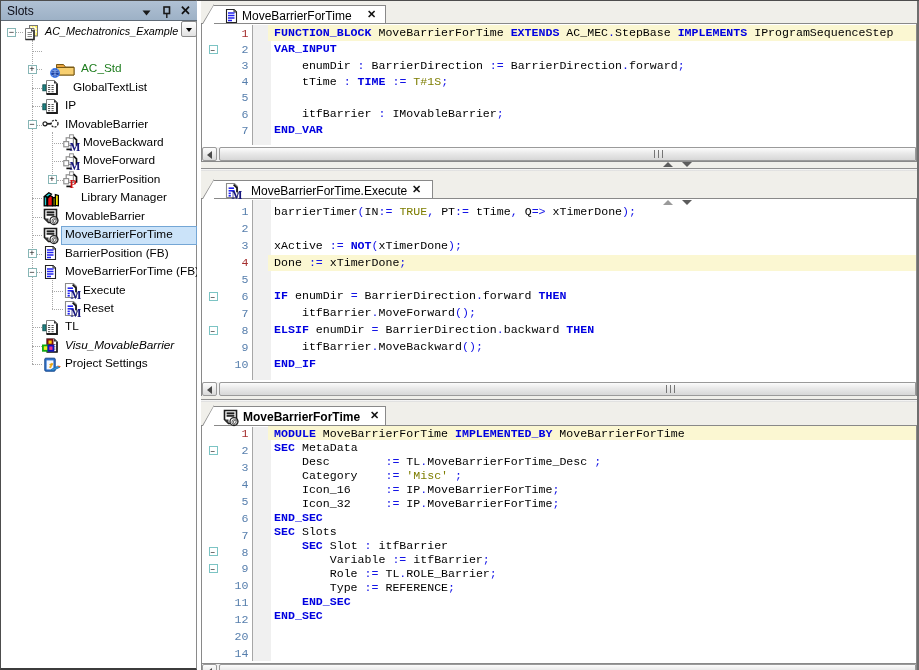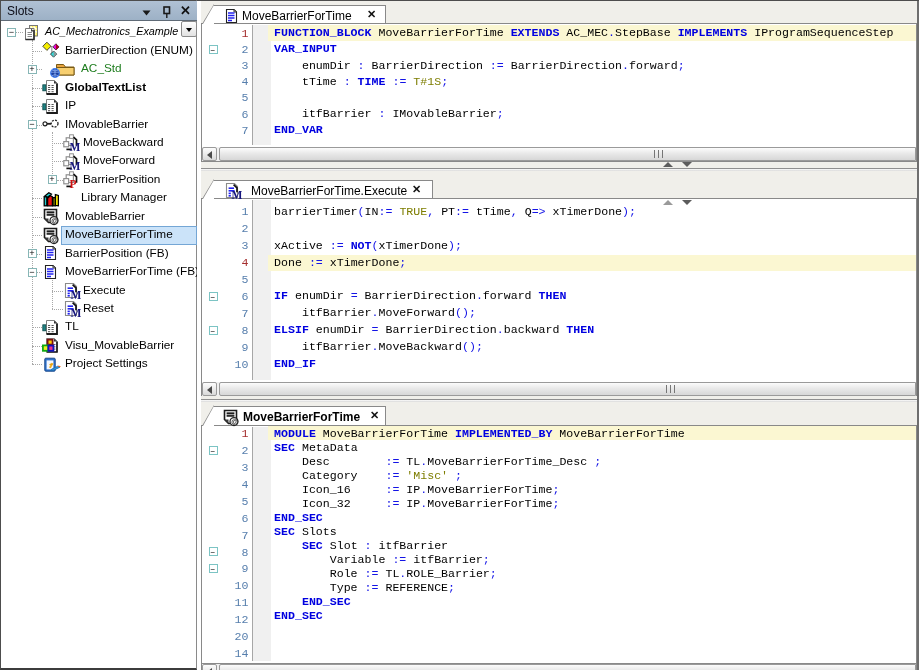--- a/index.html
+++ b/index.html
@@ -86,33 +86,20 @@
               <g stroke="#8a8a8a" stroke-width="1">
                 <line x1="4.5" y1="8.5" x2="9" y2="8.5"></line>
                 <line x1="4.5" y1="10.5" x2="9" y2="10.5"></line>
                 <line x1="4.5" y1="12.5" x2="9" y2="12.5"></line>
               </g>
             </svg>
           </span>
           <span class="tlab" style="left:44px;font-style:italic;font-size:10.8px;padding-top:1px;display:inline-block;">AC_Mechatronics_Example</span>
         </div>
         <div class="dotH" style="left:31.0px;top:49.6px;width:10.0px"></div>
-        <div class="trow" style="top:40.1px">
-          <span class="tico" style="left:41px">
-            <svg width="18" height="18" viewBox="0 0 18 18" style="">
-              <path d="M9 4.5 h1.5 M9.8 4.5 v7.5 M9.8 12 h-1.2" stroke="#999" stroke-width="1.2" fill="none"></path>
-              <polygon points="4.9,0.2 9,4.3 4.9,8.4 0.8,4.3" fill="#f5ee00" stroke="#333" stroke-width="0.9"></polygon>
-              <polygon points="13.9,1.8 17,4.9 13.9,8 10.8,4.9" fill="#ee00ee" stroke="#333" stroke-width="0.9"></polygon>
-              <path d="M13.9 1.8 L17 4.9 L13.9 8 z" fill="#aa0022"></path>
-              <polygon points="11.6,9 14.7,12.1 11.6,15.2 8.5,12.1" fill="#33dddd" stroke="#333" stroke-width="0.9"></polygon>
-              <path d="M11.6 9 L14.7 12.1 L11.6 15.2 z" fill="#8a9a9a"></path>
-            </svg>
-          </span>
-          <span class="tlab" style="left:64px;">BarrierDirection (ENUM)</span>
-        </div>
         <div class="dotH" style="left:35.5px;top:68.1px;width:5.5px"></div>
         <div class="exp" style="left:26.5px;top:63.6px">+</div>
         <div class="trow" style="top:58.6px">
           <span class="tico" style="left:41px">
             <svg width="34" height="17" viewBox="0 0 34 17" style="">
               <path d="M14.5 3.5 h7 l2 2.5 h8.5 v8 h-17.5 z" fill="#e8a33d" stroke="#7a5a15"></path>
               <path d="M14.5 6.5 h17.5 v7.5 h-17.5 z" fill="#f7cf70" stroke="#7a5a15"></path>
               <circle cx="13" cy="12" r="4.3" fill="#1c3f9e" stroke="#3a7af0" stroke-width="1.2"></circle>
               <path d="M8.9 11.2 h8.2 M13 7.8 v8.4 M9.9 9 q3.1 1.8 6.2 0 M9.9 14.6 q3.1 -1.8 6.2 0" stroke="#9ec1ff" stroke-width="0.7" fill="none"></path>
             </svg>
@@ -125,21 +112,21 @@
             <svg width="17" height="17" viewBox="0 0 17 17" style="">
               <path d="M4.5 1.5 h8 l2.5 2.5 v11 h-10.5 z" fill="#fff" stroke="#808080" stroke-width="1"></path>
               <path d="M15 4.5 v10.5 h-10.5" fill="none" stroke="#1b1b1b" stroke-width="1.8"></path>
               <path d="M12 1.5 l3 3 h-3 z" fill="#333"></path>
               <rect x="0.8" y="5.8" width="3" height="6" fill="#1d8383" stroke="#0d4848" stroke-width="0.8"></rect>
               <g stroke="#555" stroke-width="1">
                 <path d="M6 6.5 h2.2 M9.5 6.5 h2.2 M6 8.5 h2.2 M9.5 8.5 h2.2 M6 10.5 h2.2 M9.5 10.5 h2.2 M6 12.7 h2.2 M9.5 12.7 h2.2"></path>
               </g>
             </svg>
           </span>
-          <span class="tlab" style="left:64px;font-weight:bold;">GlobalTextList</span>
+          <span class="tlab" style="left:72px;">GlobalTextList</span>
         </div>
         <div class="dotH" style="left:31.0px;top:105.0px;width:10.0px"></div>
         <div class="trow" style="top:95.5px">
           <span class="tico" style="left:41px">
             <svg width="17" height="17" viewBox="0 0 17 17" style="">
               <path d="M4.5 1.5 h8 l2.5 2.5 v11 h-10.5 z" fill="#fff" stroke="#808080" stroke-width="1"></path>
               <path d="M15 4.5 v10.5 h-10.5" fill="none" stroke="#1b1b1b" stroke-width="1.8"></path>
               <path d="M12 1.5 l3 3 h-3 z" fill="#333"></path>
               <rect x="0.8" y="5.8" width="3" height="6" fill="#1d8383" stroke="#0d4848" stroke-width="0.8"></rect>
               <g stroke="#555" stroke-width="1">
@@ -348,21 +335,21 @@
               <path d="M15 4.5 v10.5 h-10.5" fill="none" stroke="#1b1b1b" stroke-width="1.7"></path>
               <path d="M12 1.5 l3 3 h-3 z" fill="#333"></path>
               <g stroke="#666" stroke-width="1">
                 <path d="M11 7.5 h2.5 M11 9.8 h2.5 M11 12.1 h2.5"></path>
               </g>
               <rect x="5.6" y="2.6" width="5" height="5" fill="#ffcc00" stroke="#7a1010" stroke-width="1.8"></rect>
               <rect x="0.9" y="8.4" width="5.4" height="5.4" fill="#eeee22" stroke="#11aa11" stroke-width="1.8"></rect>
               <rect x="6.4" y="8.6" width="5" height="5.2" fill="#ee3388" stroke="#1111bb" stroke-width="1.8"></rect>
             </svg>
           </span>
-          <span class="tlab" style="left:64px;">Visu_MovableBarrier</span>
+          <span class="tlab" style="left:64px;font-style:italic;">Visu_MovableBarrier</span>
         </div>
         <div class="dotH" style="left:31.0px;top:363.3px;width:10.0px"></div>
         <div class="trow" style="top:353.8px">
           <span class="tico" style="left:41px">
             <svg width="19" height="18" viewBox="0 0 19 18" style="">
               <rect x="2.8" y="2.2" width="10.4" height="13" rx="1" fill="#2e72cc" stroke="#1c4a8c"></rect>
               <rect x="4.6" y="4.4" width="6.8" height="9" fill="#f4f8ff"></rect>
               <path d="M7 11.5 l2.6 -4.8 1.8 0.8 -2.6 4.8 z" fill="#f0b020"></path>
               <path d="M7.6 9 q1.4 -1.8 2.8 0" fill="none" stroke="#e8a010" stroke-width="1.2"></path>
               <path d="M9.5 13.2 l6.2 -3 2.2 1 -6.2 3 -2.6 0.6 z" fill="#3399dd" stroke="#1a6aaa" stroke-width="0.8"></path>

